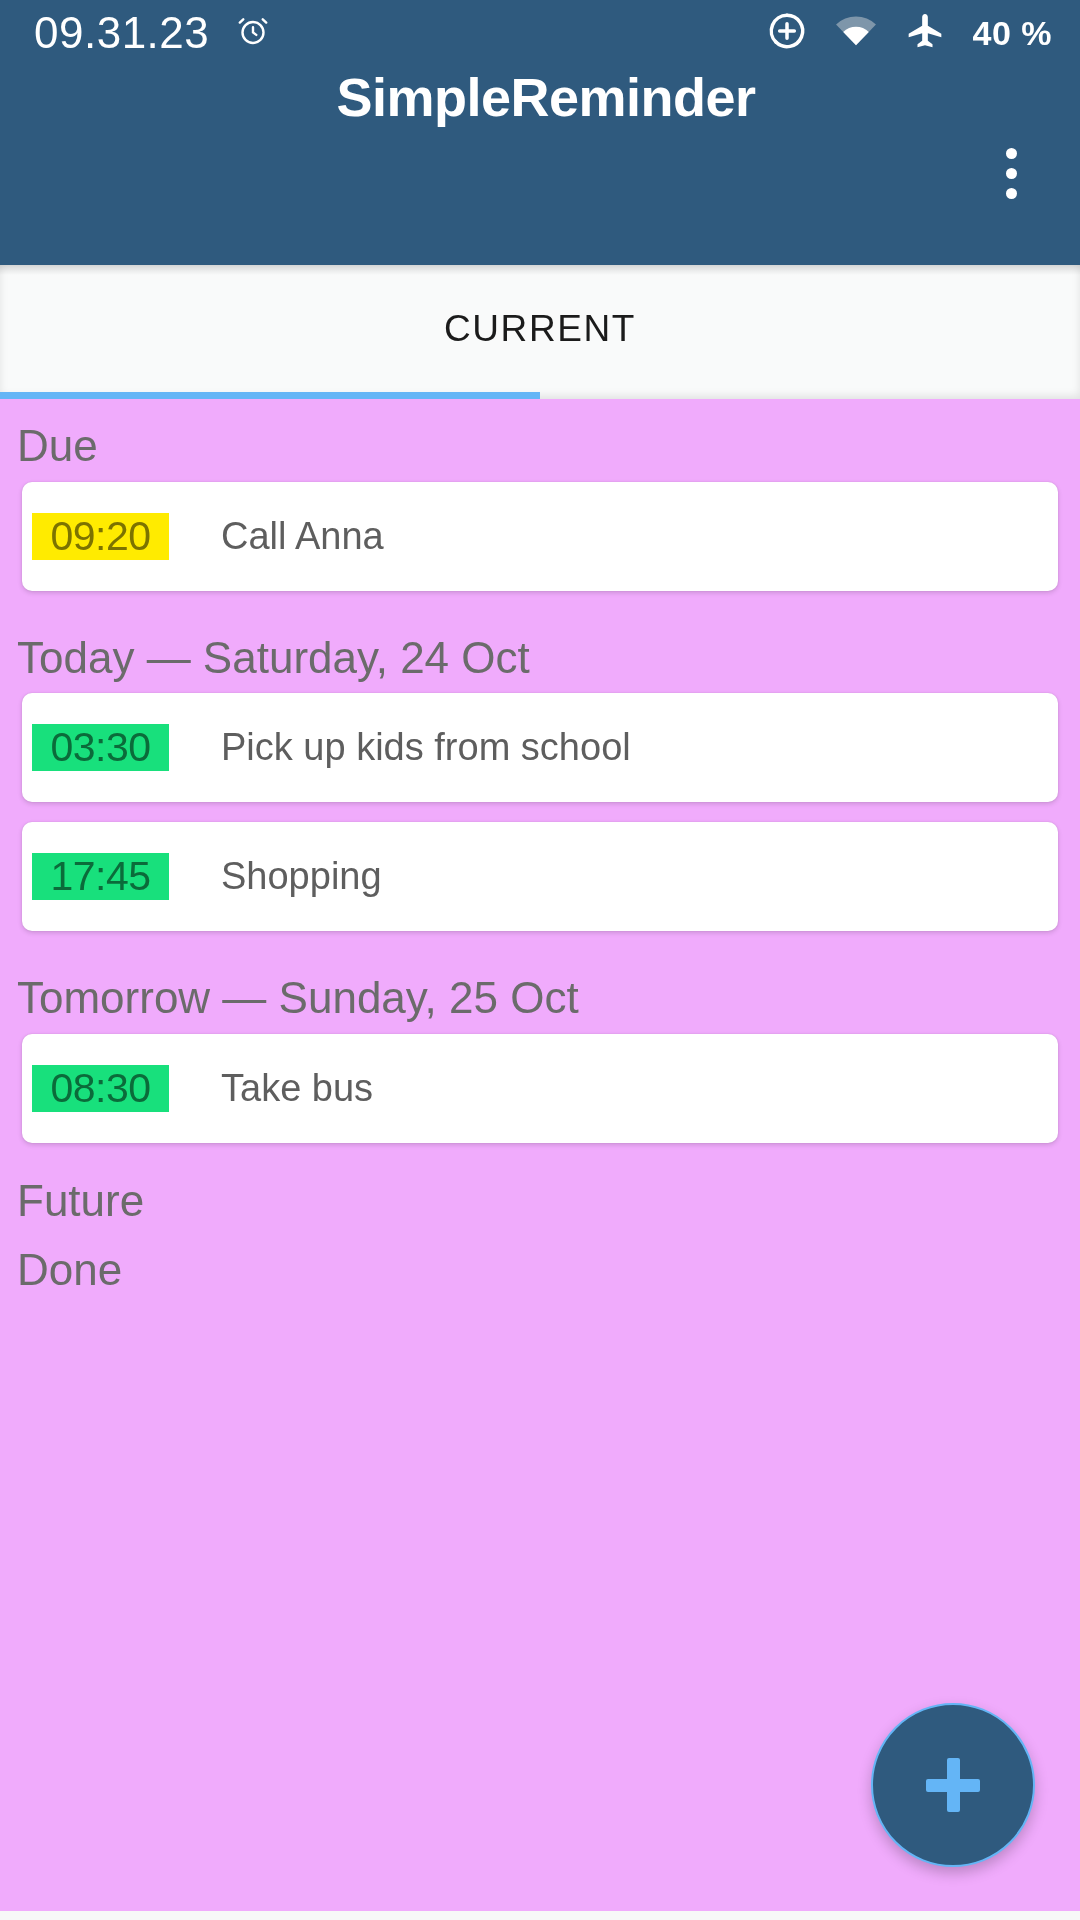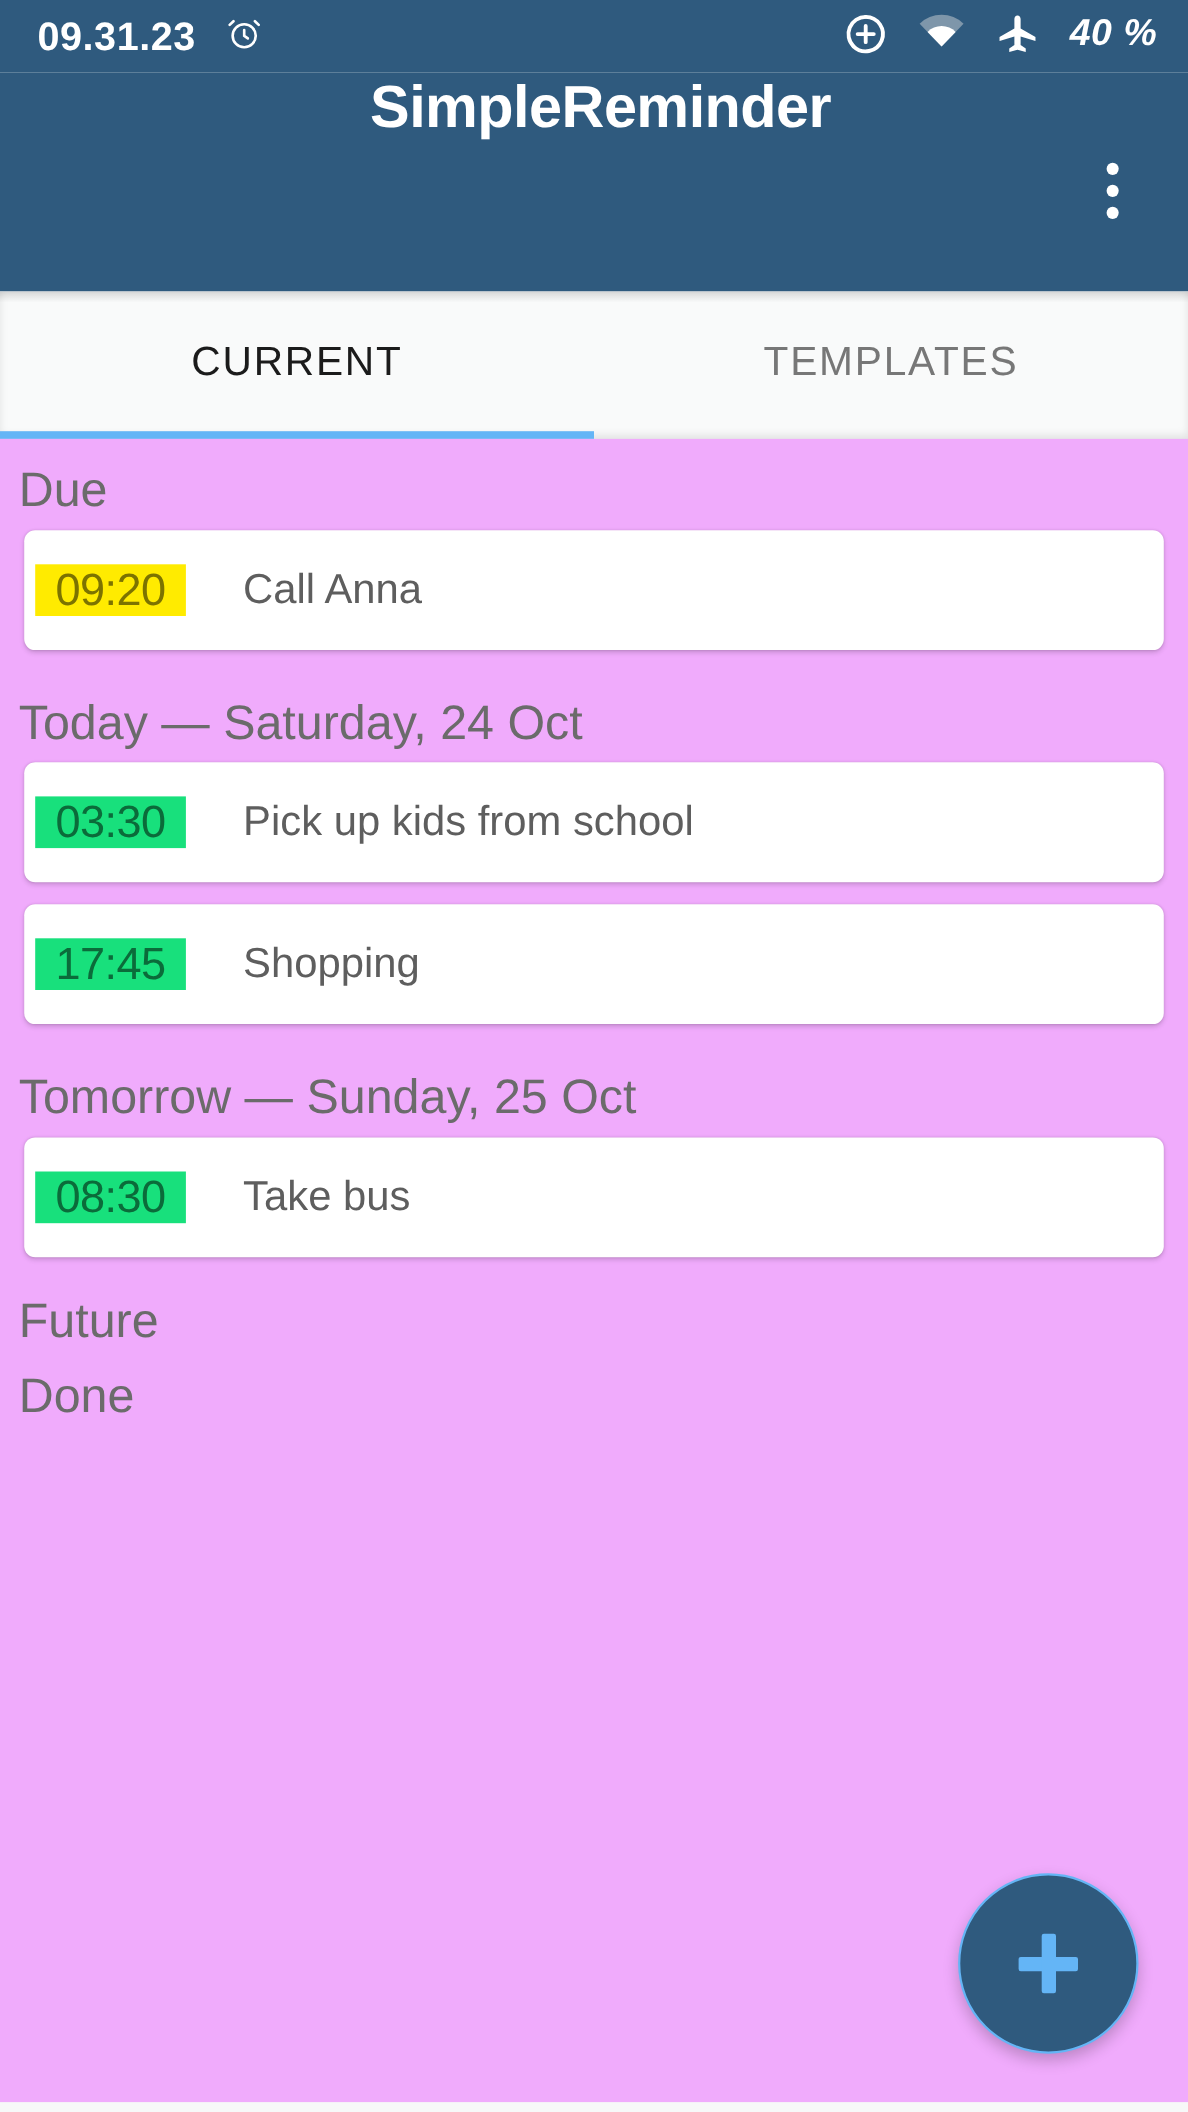--- a/index.html
+++ b/index.html
@@ -15,30 +15,30 @@
   .status-bar {
     height: 66px;
     background: #2F5A7E;
     display: flex;
     align-items: center;
     padding: 0 28px 0 34px;
     color: #FFFFFF;
   }
   .status-left { display: flex; align-items: center; gap: 26px; }
   .status-clock-text {
-    font-size: 36px;
-    font-weight: bold;
+    font-size: 44px;
+    font-weight: normal;
     letter-spacing: 0.5px;
     line-height: 1;
   }
   .status-right {
     margin-left: auto;
     display: flex;
+    align-items: center;
     gap: 28px;
-    font-style: italic;
   }
   .battery-text {
     font-size: 34px;
     font-weight: bold;
     letter-spacing: 0.5px;
   }
   .ic { display: block; }
 
   
   .app-bar {
@@ -243,21 +243,20 @@
   <span class="app-title">SimpleReminder</span>
   <div class="overflow-menu">
     <span></span>
     <span></span>
     <span></span>
   </div>
 </div>
 
 <div class="tab-bar">
   <div class="tab active">CURRENT</div>
-  <div class="tab">TEMPLATES</div>
   <div class="tab-indicator"></div>
 </div>
 
 <div class="content">
 
   <div class="section-header">Due</div>
   <div class="card">
     <div class="time-badge due">09:20</div>
     <div class="card-title">Call Anna</div>
   </div>

